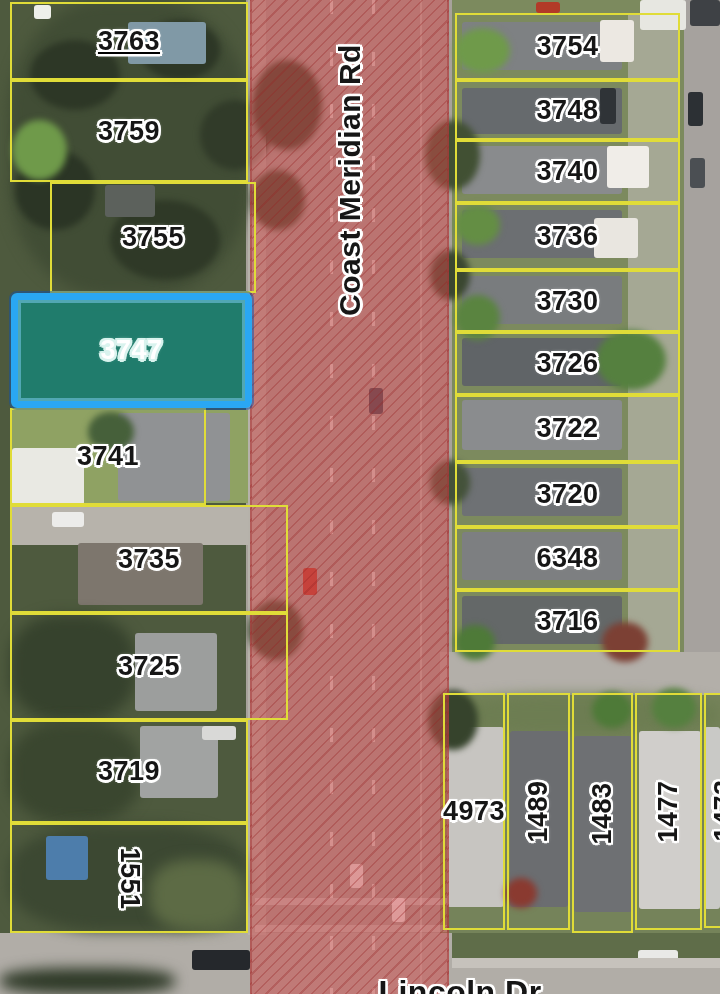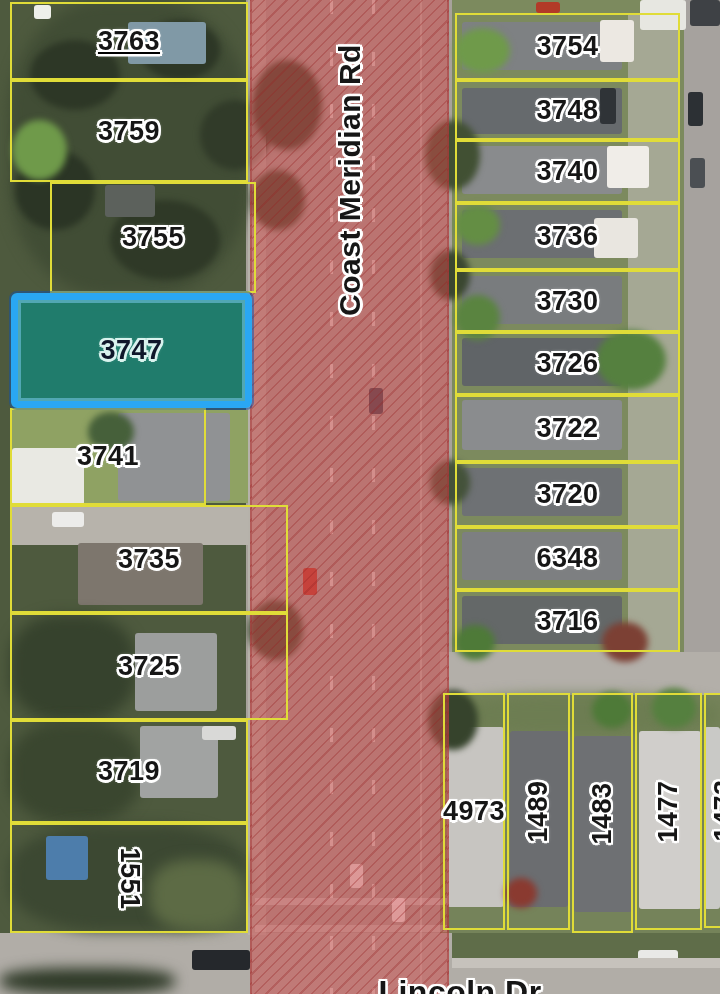--- a/index.html
+++ b/index.html
@@ -24,21 +24,21 @@
       repeating-linear-gradient(135deg, rgba(150,35,35,.30) 0 1.6px, transparent 1.6px 8px),
       rgba(205,75,75,.52);
     border-left:2px solid rgba(160,50,50,.45);border-right:2px solid rgba(160,50,50,.45);}
   #road-label{position:absolute;left:200px;top:160px;width:300px;height:40px;z-index:7;
     display:flex;align-items:center;justify-content:center;transform:rotate(-90deg);}
   #road-label .plabel{font-size:30px;}
   #highlight{position:absolute;left:11px;top:293px;width:241px;height:115px;z-index:8;
     border:7px solid #2aa7f3;border-radius:6px;background:rgba(0,150,142,.58);
     box-shadow:0 0 0 2px rgba(15,80,170,.5), inset 0 0 0 3px rgba(130,210,250,.5);
     display:flex;align-items:center;justify-content:center;box-sizing:border-box;}
-  #highlight .plabel{color:#0f172a;
+  #highlight .plabel{color:#ffffff;
     text-shadow:-2px -2px 0 #d9f3ee,2px -2px 0 #d9f3ee,-2px 2px 0 #d9f3ee,2px 2px 0 #d9f3ee,
       -2.5px 0 0 #d9f3ee,2.5px 0 0 #d9f3ee,0 -2.5px 0 #d9f3ee,0 2.5px 0 #d9f3ee,
       0 0 4px rgba(230,250,245,.9);}
   #bottom-label{position:absolute;left:310px;top:976px;width:300px;text-align:center;z-index:9;}
   #bottom-label .plabel{font-size:32px;}
 </style>
 </head>
 <body>
 
 <div id="map">

